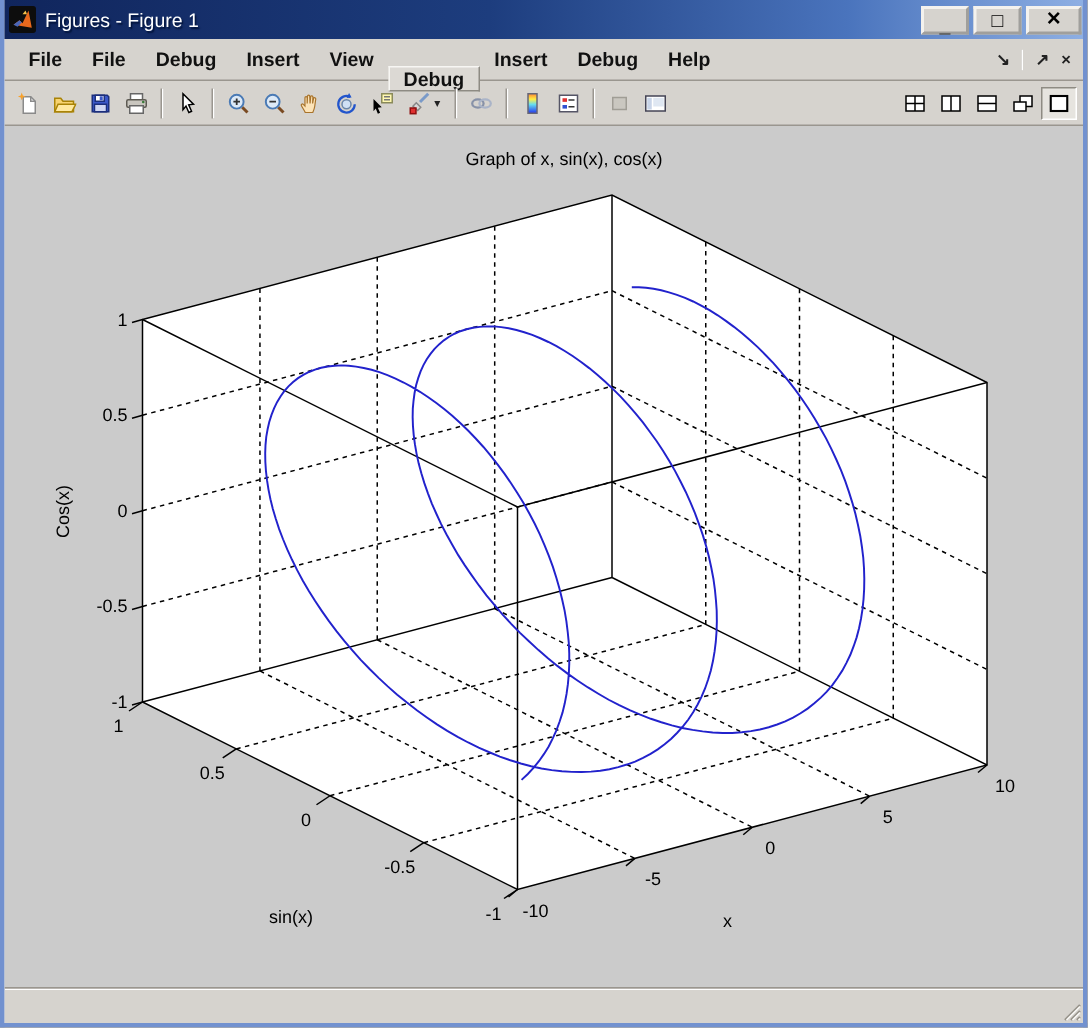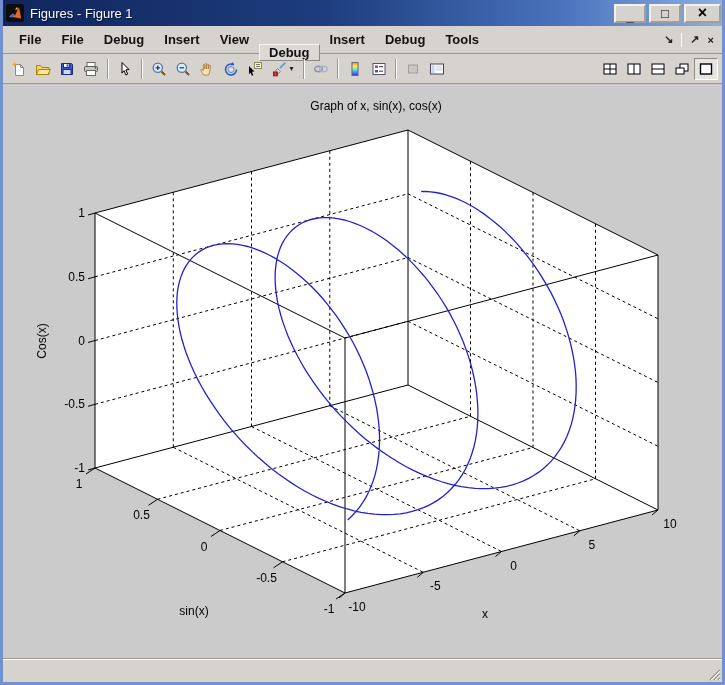--- a/index.html
+++ b/index.html
@@ -92,21 +92,21 @@
 
   <div class="menubar">
       <div class="menu-item">File</div>
       <div class="menu-item">File</div>
       <div class="menu-item">Debug</div>
       <div class="menu-item">Insert</div>
       <div class="menu-item">View</div>
       <div class="menu-item active">Debug</div>
       <div class="menu-item">Insert</div>
       <div class="menu-item">Debug</div>
-      <div class="menu-item">Tools</div>
+      <div class="menu-item">Help</div>
       <div class="menu-corner">
         <span class="mglyph">↘</span>
         <div class="msep"></div>
         <span class="mglyph">↗</span>
         <span class="mglyph">×</span>
       </div>
     </div>
 
   <div class="toolbar">
     <div class="tbtn">

